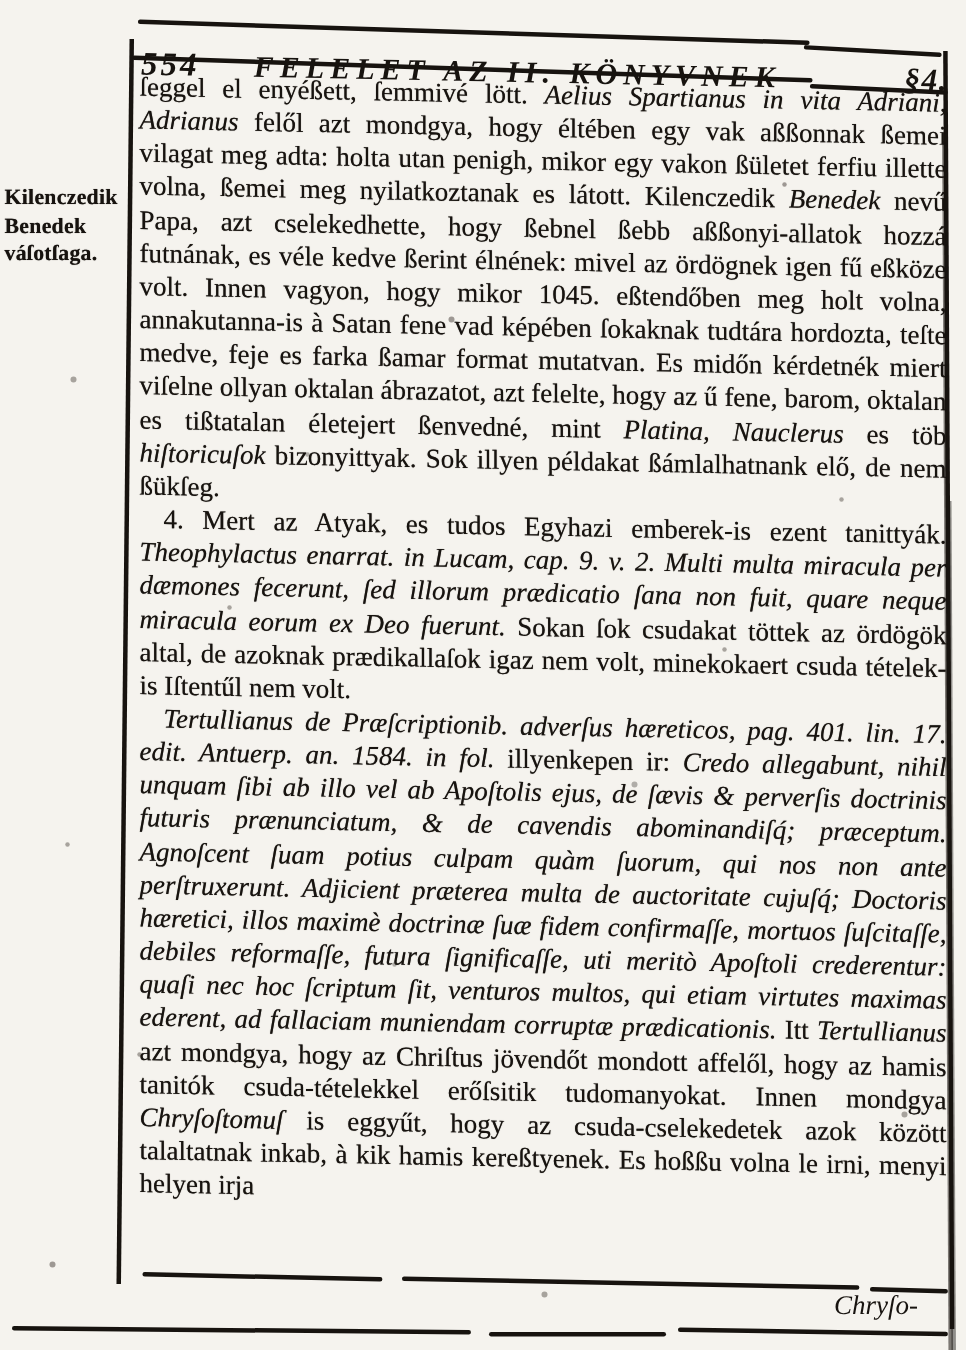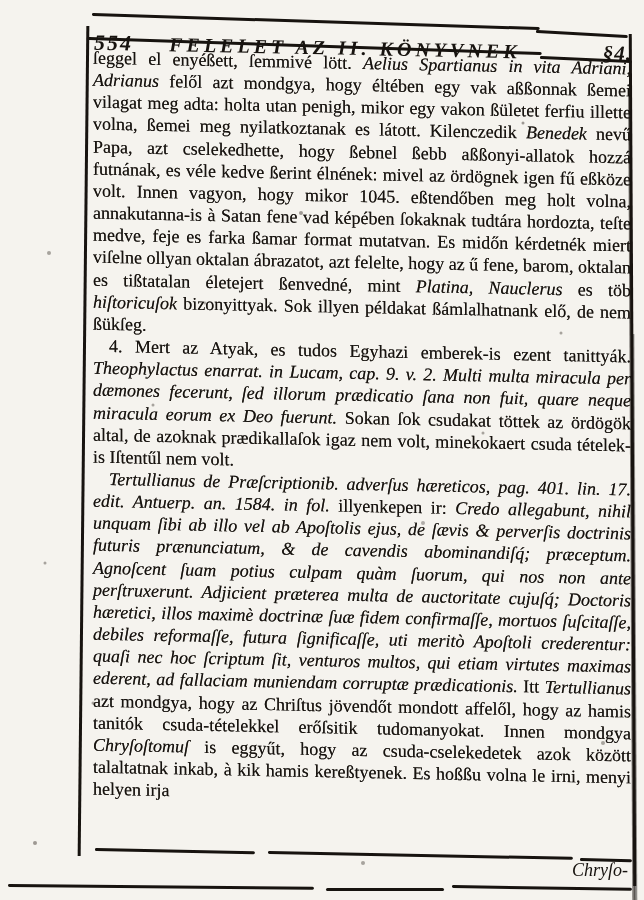--- a/index.html
+++ b/index.html
@@ -68,21 +68,20 @@
     position:absolute;left:3px;top:123px;width:82px;
     font-size:14.5px;line-height:18.5px;color:var(--ink,#17130f);
     font-weight:600;letter-spacing:.2px;
     text-shadow:0 0 .5px rgba(23,19,15,.8);
   }
   .margin-note span{display:block;}
 
   .catchword{
     position:absolute;left:556px;top:860px;width:72px;
     font-size:18px;font-style:italic;color:var(--ink,#17130f);
-    text-align:right;
   }
 
   
   .specks{position:absolute;left:0;top:0;width:2px;height:2px;border-radius:50%;
     background:transparent;
     box-shadow:
       300px 212px 0 1px rgba(50,43,36,.45),
       152px 404px 0 .5px rgba(50,43,36,.4),
       422px 522px 0 1px rgba(50,43,36,.35),
       92px 702px 0 .5px rgba(50,43,36,.4),
@@ -98,20 +97,25 @@
       34px 842px 0 1px rgba(50,43,36,.45);
   }
 </style>
 </head>
 <body>
 
 <div class="page">
 
   <div class="binding"></div>
 
+  <div class="margin-note">
+    <span>Kilenczedik</span>
+    <span>Benedek</span>
+    <span>váſotſaga.</span>
+  </div>
 
   <div class="hrule rule-top"></div>
   <div class="hrule rule-top2"></div>
   <div class="hrule rule-header"></div>
   <div class="hrule rule-header2"></div>
   <div class="vrule left"></div>
   <div class="vrule right"></div>
 
   <div class="warp">
     <div class="header">

